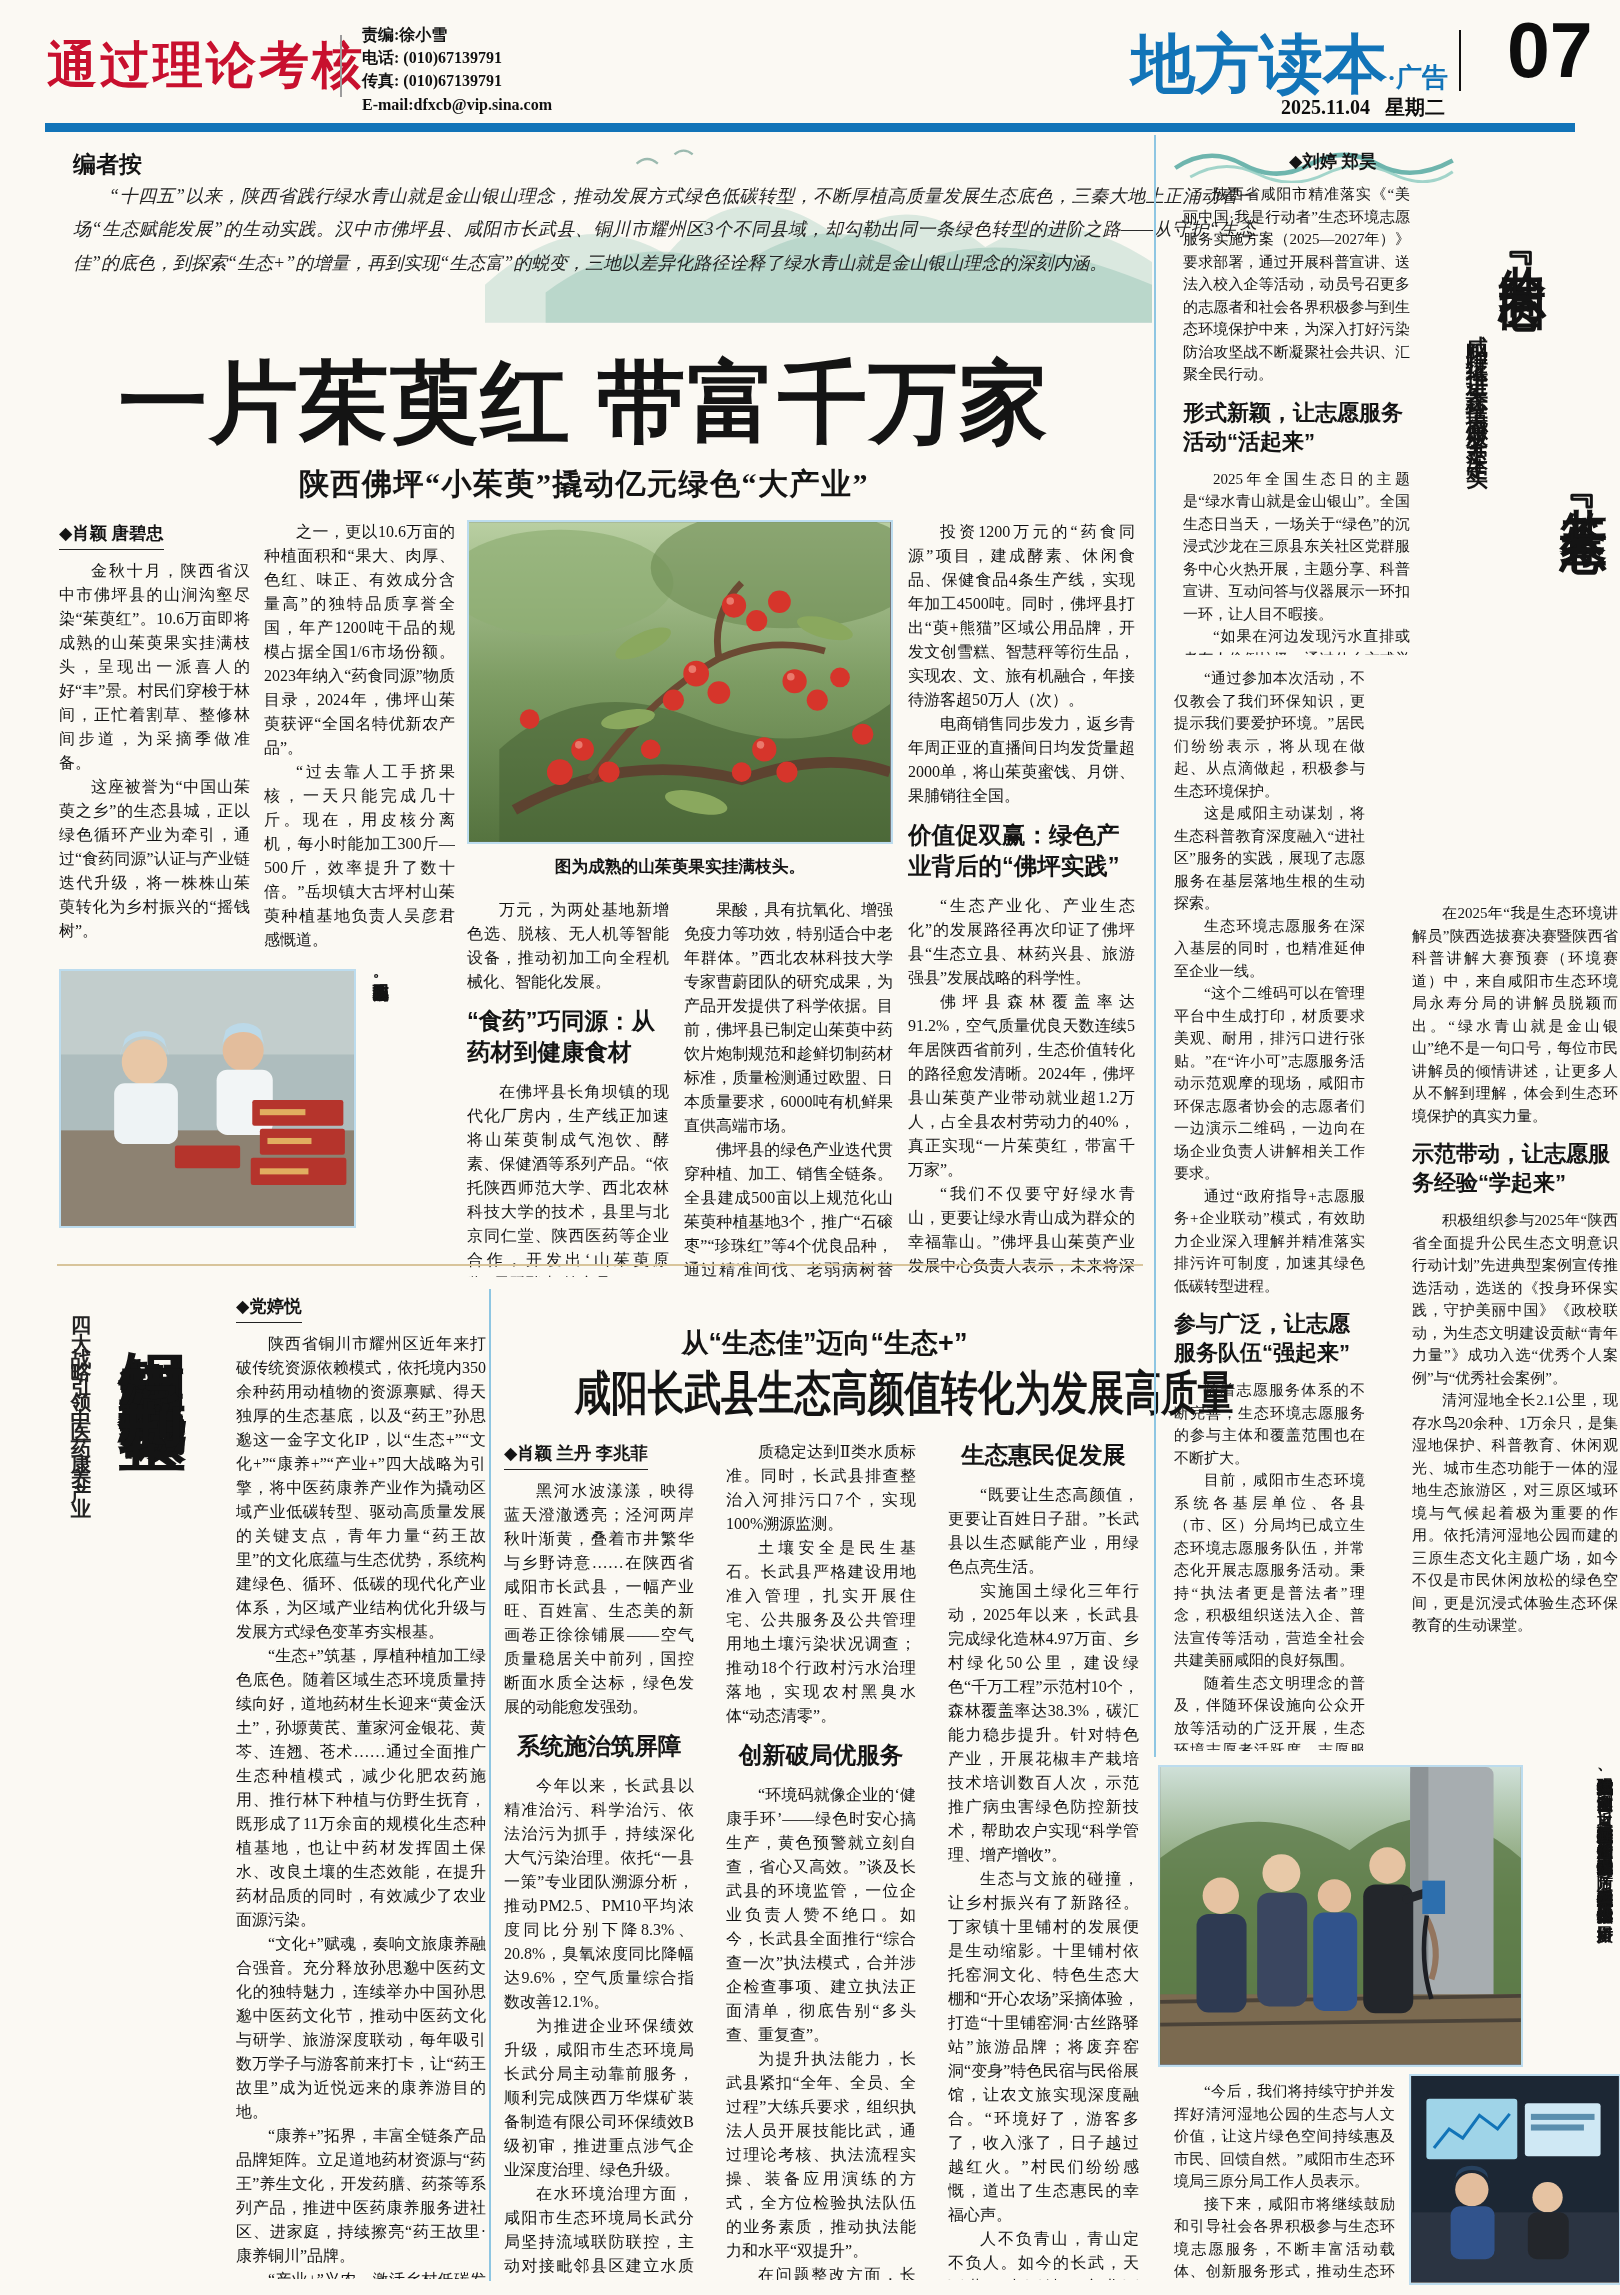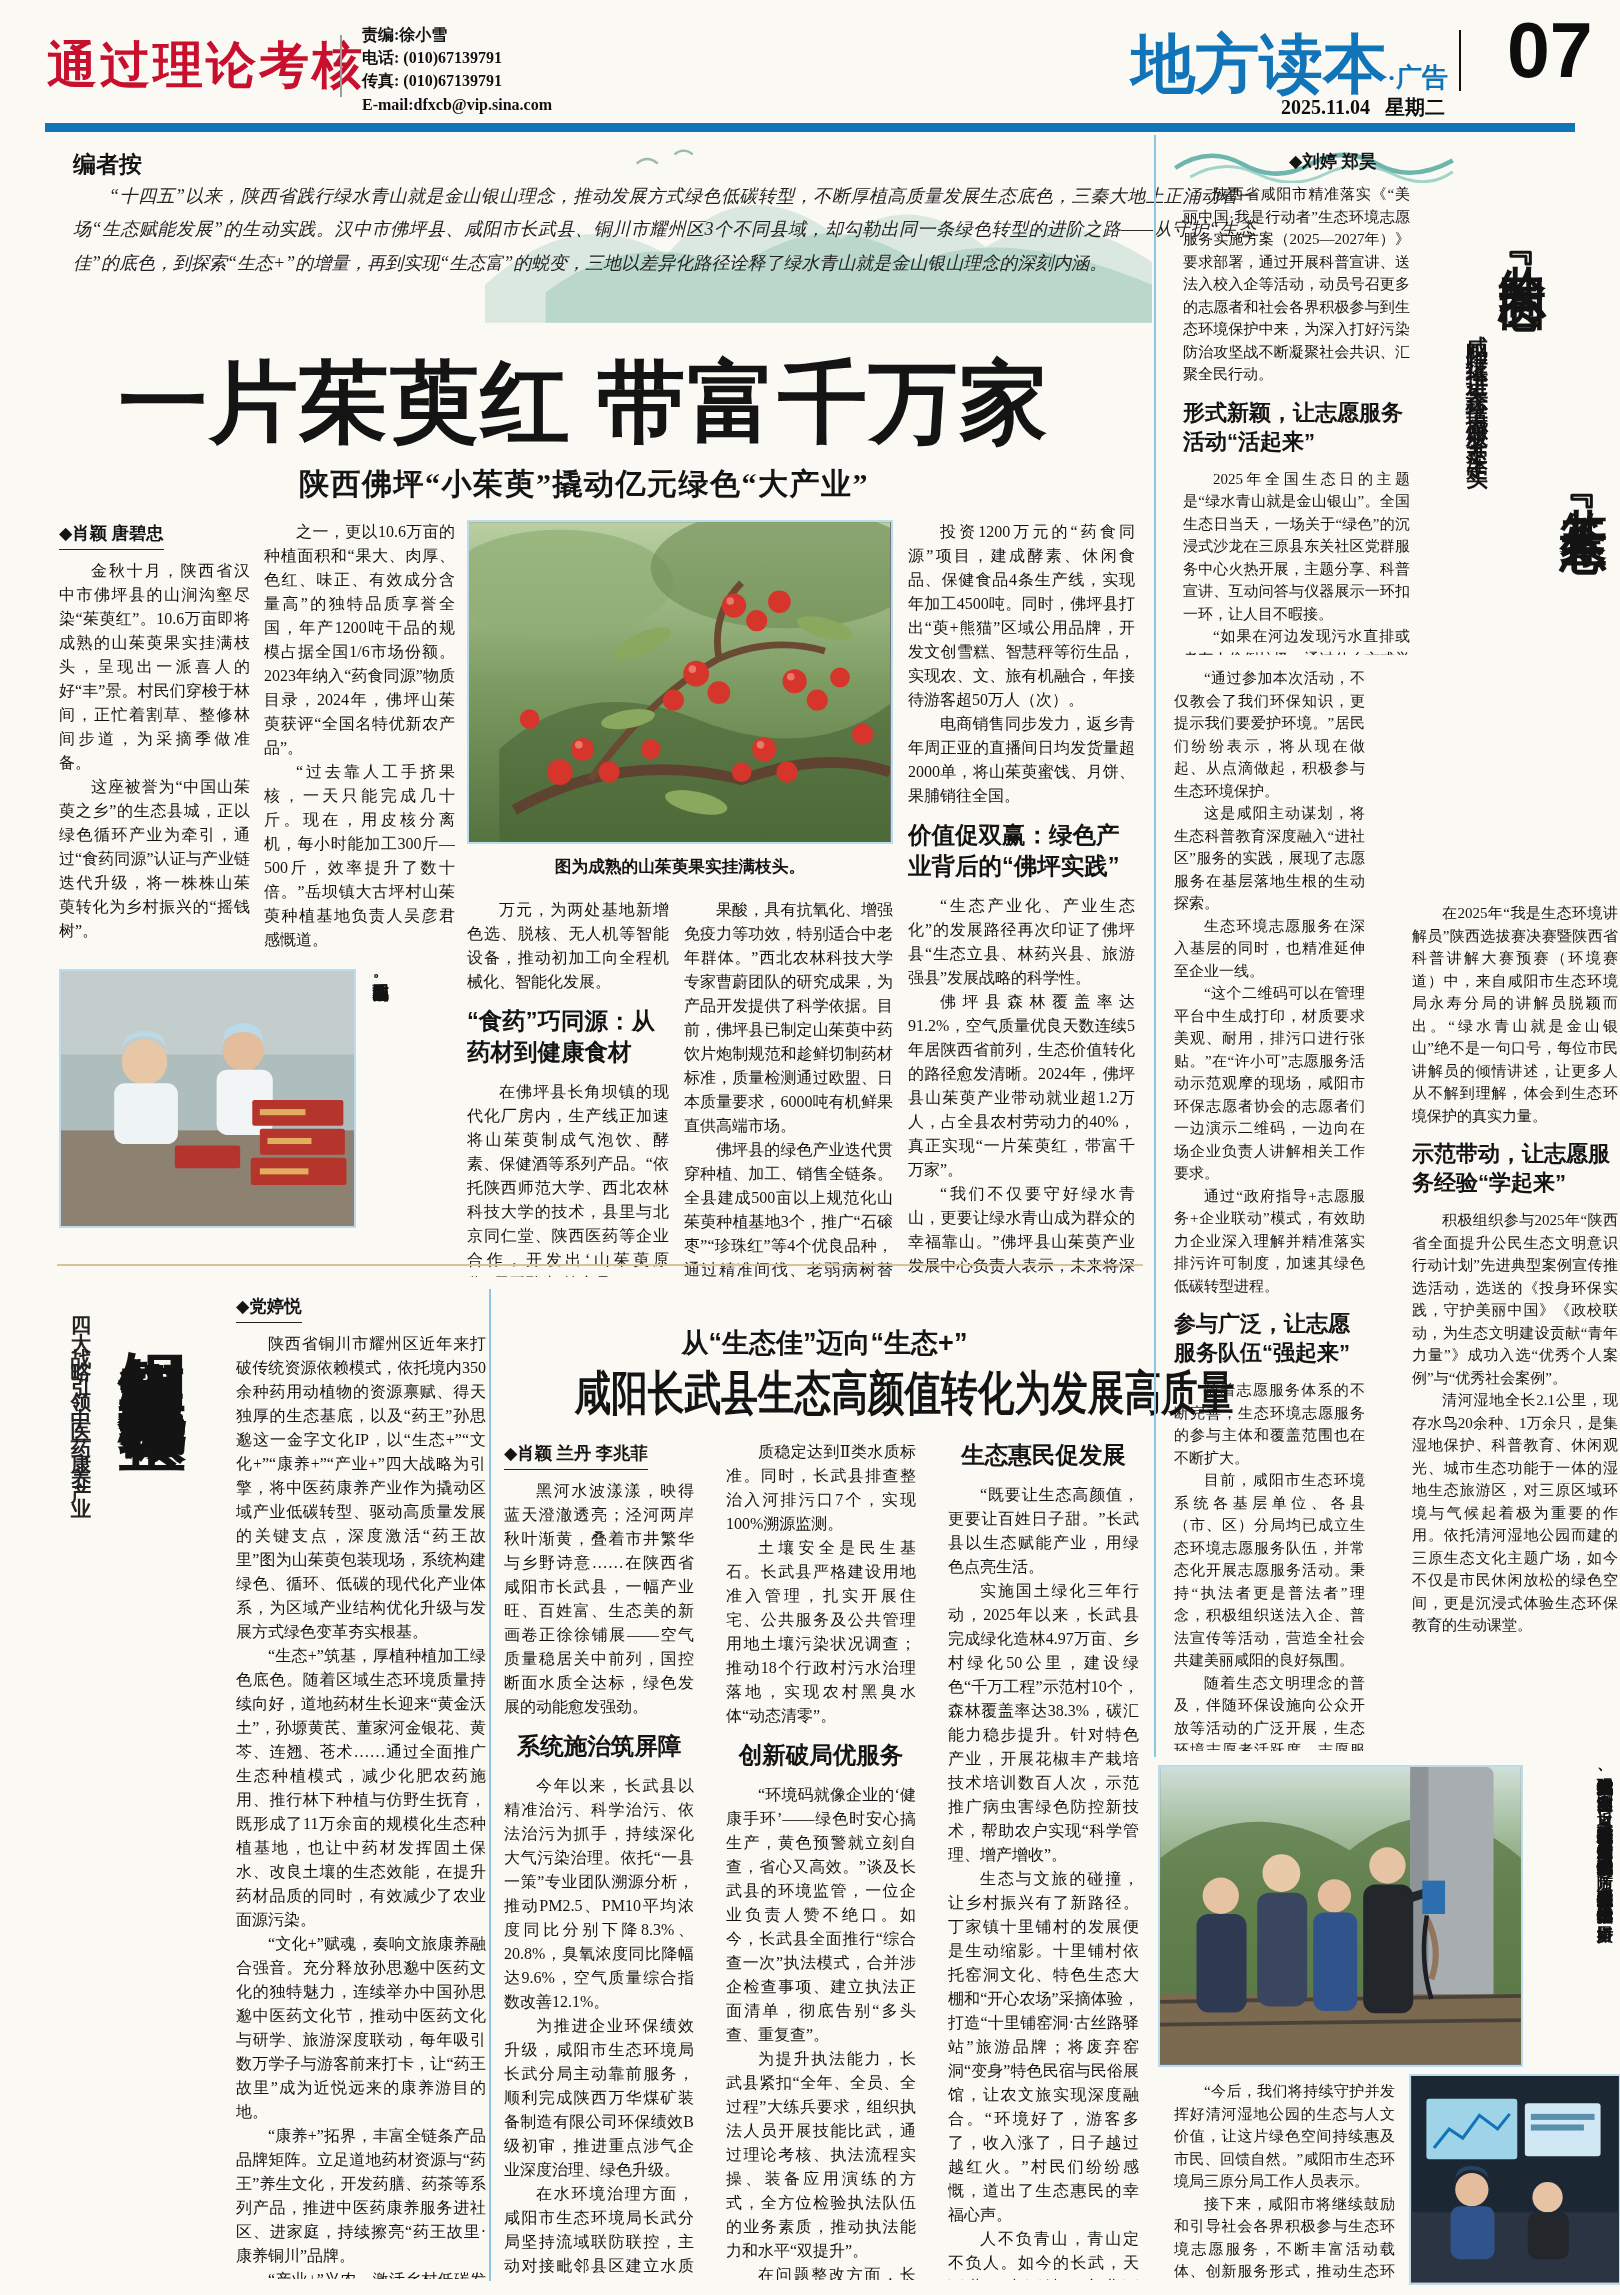--- a/index.html
+++ b/index.html
@@ -213,21 +213,21 @@
   </div>
   <div class="abs vcaption" style="left:368px;top:972px;height:255px;">图为山茱萸包装现场。</div>
 
   <div class="abs thin-tan" style="left:57px;top:1264px;width:1086px;"></div>
 
   <div class="abs vhead tc-kicker" style="left:67px;top:1301px;height:940px;">四大战略引领中医药康养产业</div>
   <div class="abs vhead tc-hl" style="left:108px;top:1298px;height:978px;">铜川耀州区实现绿色低碳转型</div>
   <div class="col" style="left:236px;top:1293px;width:250px;height:986px;">
     <span class="byline">◆党婷悦</span>
     <div>
-        <p class="para">陕西省铜川市耀州区近年来打破传统资源依赖模式，依托境内350余种药用动植物的资源禀赋、得天独厚的生态基底，以及“药王”孙思邈这一金字文化IP，以“生态+”“文化+”“康养+”“产业+”四大战略为引擎，将中医药康养产业作为撬动区域产业低碳转型、驱动高质量发展的关键支点，深度激活“药王故里”图为山茱萸包装现场，系统构建绿色、循环、低碳的现代化产业体系，为区域产业结构优化升级与发展方式绿色变革夯实根基。</p>
+        <p class="para">陕西省铜川市耀州区近年来打破传统资源依赖模式，依托境内350余种药用动植物的资源禀赋、得天独厚的生态基底，以及“药王”孙思邈这一金字文化IP，以“生态+”“文化+”“康养+”“产业+”四大战略为引擎，将中医药康养产业作为撬动区域产业低碳转型、驱动高质量发展的关键支点，青年力量“药王故里”的文化底蕴与生态优势，系统构建绿色、循环、低碳的现代化产业体系，为区域产业结构优化升级与发展方式绿色变革夯实根基。</p>
         <p class="para">“生态+”筑基，厚植种植加工绿色底色。随着区域生态环境质量持续向好，道地药材生长迎来“黄金沃土”，孙塬黄芪、董家河金银花、黄芩、连翘、苍术……通过全面推广生态种植模式，减少化肥农药施用、推行林下种植与仿野生抚育，既形成了11万余亩的规模化生态种植基地，也让中药材发挥固土保水、改良土壤的生态效能，在提升药材品质的同时，有效减少了农业面源污染。</p>
         <p class="para">“文化+”赋魂，奏响文旅康养融合强音。充分释放孙思邈中医药文化的独特魅力，连续举办中国孙思邈中医药文化节，推动中医药文化与研学、旅游深度联动，每年吸引数万学子与游客前来打卡，让“药王故里”成为近悦远来的康养游目的地。</p>
         <p class="para">“康养+”拓界，丰富全链条产品品牌矩阵。立足道地药材资源与“药王”养生文化，开发药膳、药茶等系列产品，推进中医药康养服务进社区、进家庭，持续擦亮“药王故里·康养铜川”品牌。</p>
         <p class="para">“产业+”兴农，激活乡村低碳发展新动能。通过壮大药材种植加工业，耀州区培育龙头企业、合作社等经营主体35家，带动农户户均增收超3万元，让“小药材”真正成为群众增收致富的“大产业”，构建“生态—产业—康养”共生循环体系，助力乡村从“卖药材”到“卖风景”“卖服务”的转变。</p>
       </div>
   </div>
 
   <div class="abs thin-blue-v" style="left:489px;top:1289px;height:992px;"></div>
 
   <div class="abs cw-kicker" style="left:504px;top:1325px;width:641px;">从“生态佳”迈向“生态+”</div>

